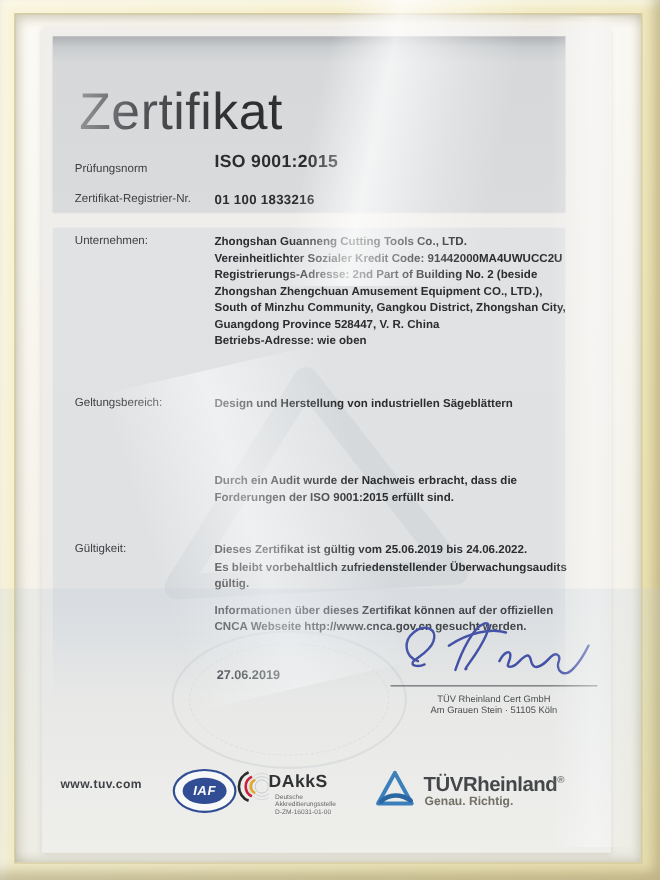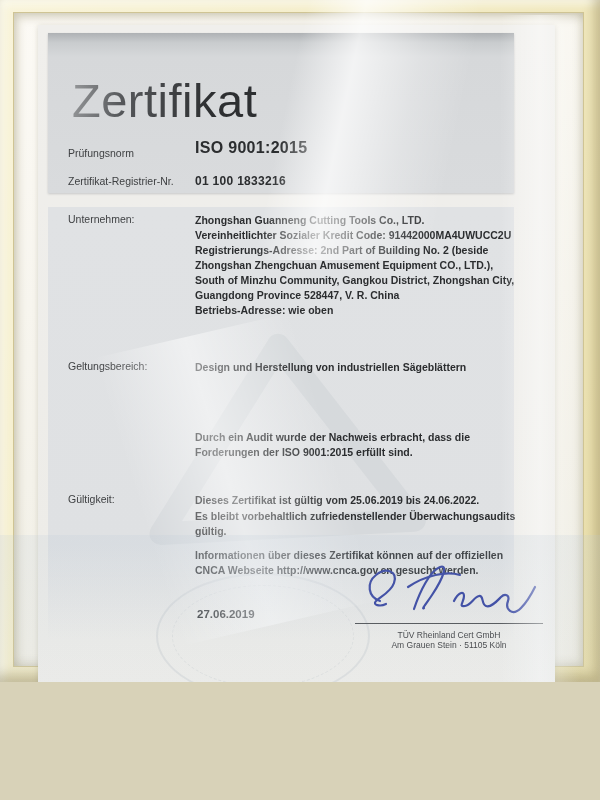--- a/index.html
+++ b/index.html
@@ -1,16 +1,16 @@
 <!DOCTYPE html>
 <html><head>
 <meta charset="utf-8">
 <style>
   html,body{margin:0;padding:0;background:#d8d2b8;}
-  .photo{position:relative;width:600px;height:682px;overflow:hidden;
+  .photo{position:relative;width:600px;height:800px;overflow:hidden;
          font-family:"Liberation Sans",sans-serif;-webkit-font-smoothing:antialiased;}
   
   .frame{position:absolute;inset:0;
          background:linear-gradient(115deg,#f9f4da 0%,#f3ecc6 45%,#eadfab 100%);
          box-shadow:inset -5px -7px 12px rgba(115,100,50,.38), inset 4px 4px 8px rgba(255,255,250,.75);}
   .mat{position:absolute;left:13px;top:12px;right:16px;bottom:15px;
        background:linear-gradient(160deg,#fcfaf5 0%,#f4f2ea 55%,#efede3 100%);
        border:1px solid #cfc494;
        box-shadow:inset 3px 4px 10px rgba(115,105,60,.30), inset -3px -4px 8px rgba(115,105,60,.16);}
   .paper{position:absolute;left:38px;top:25px;width:517px;height:750px;

